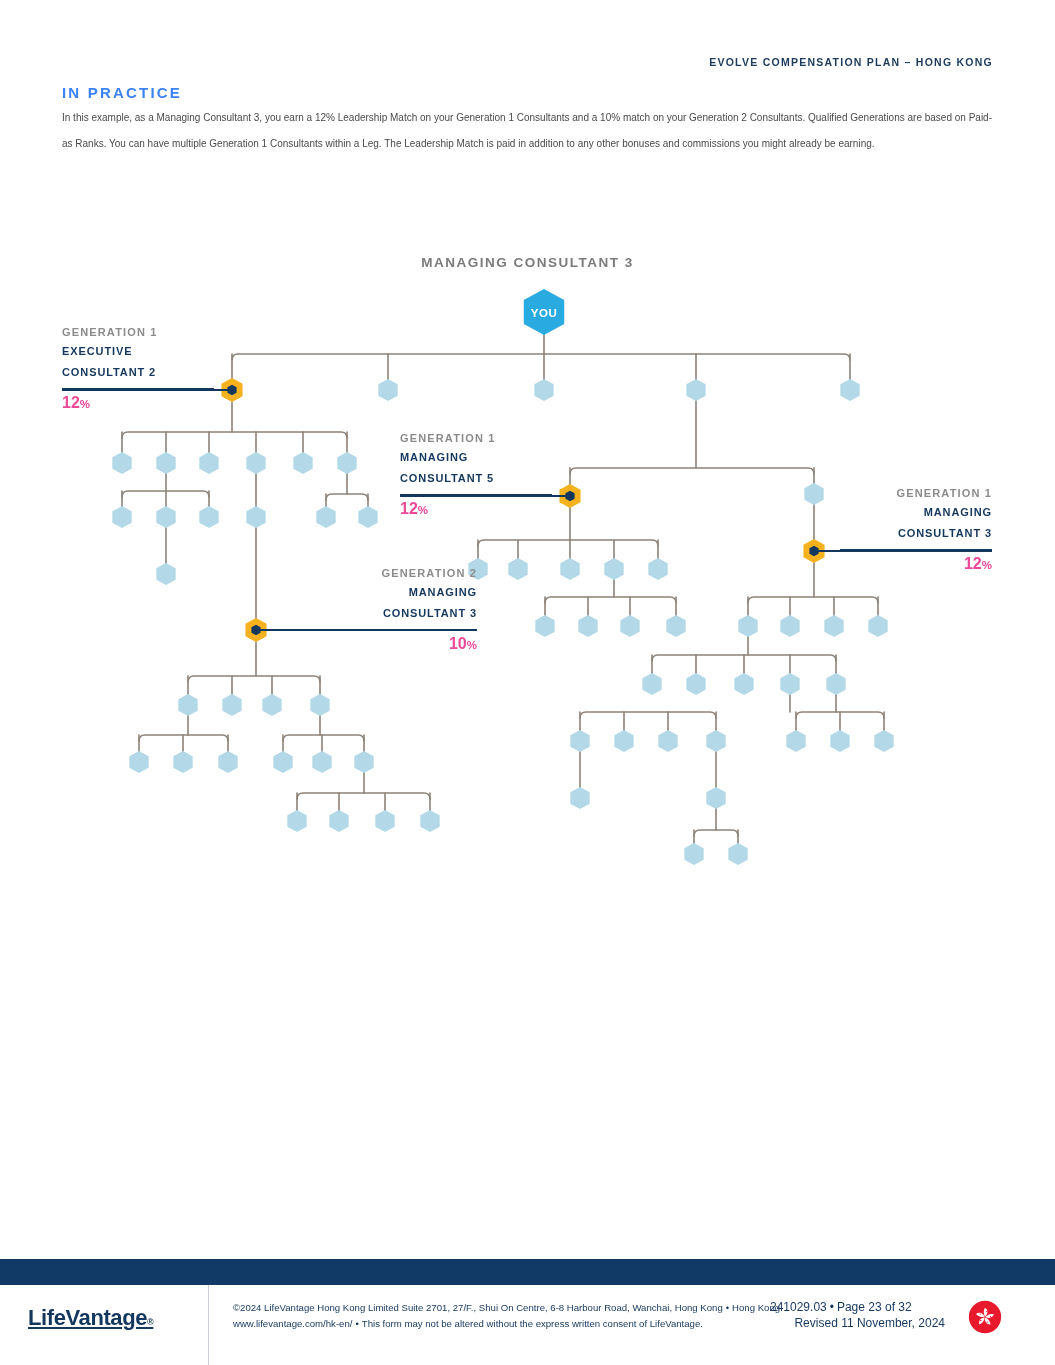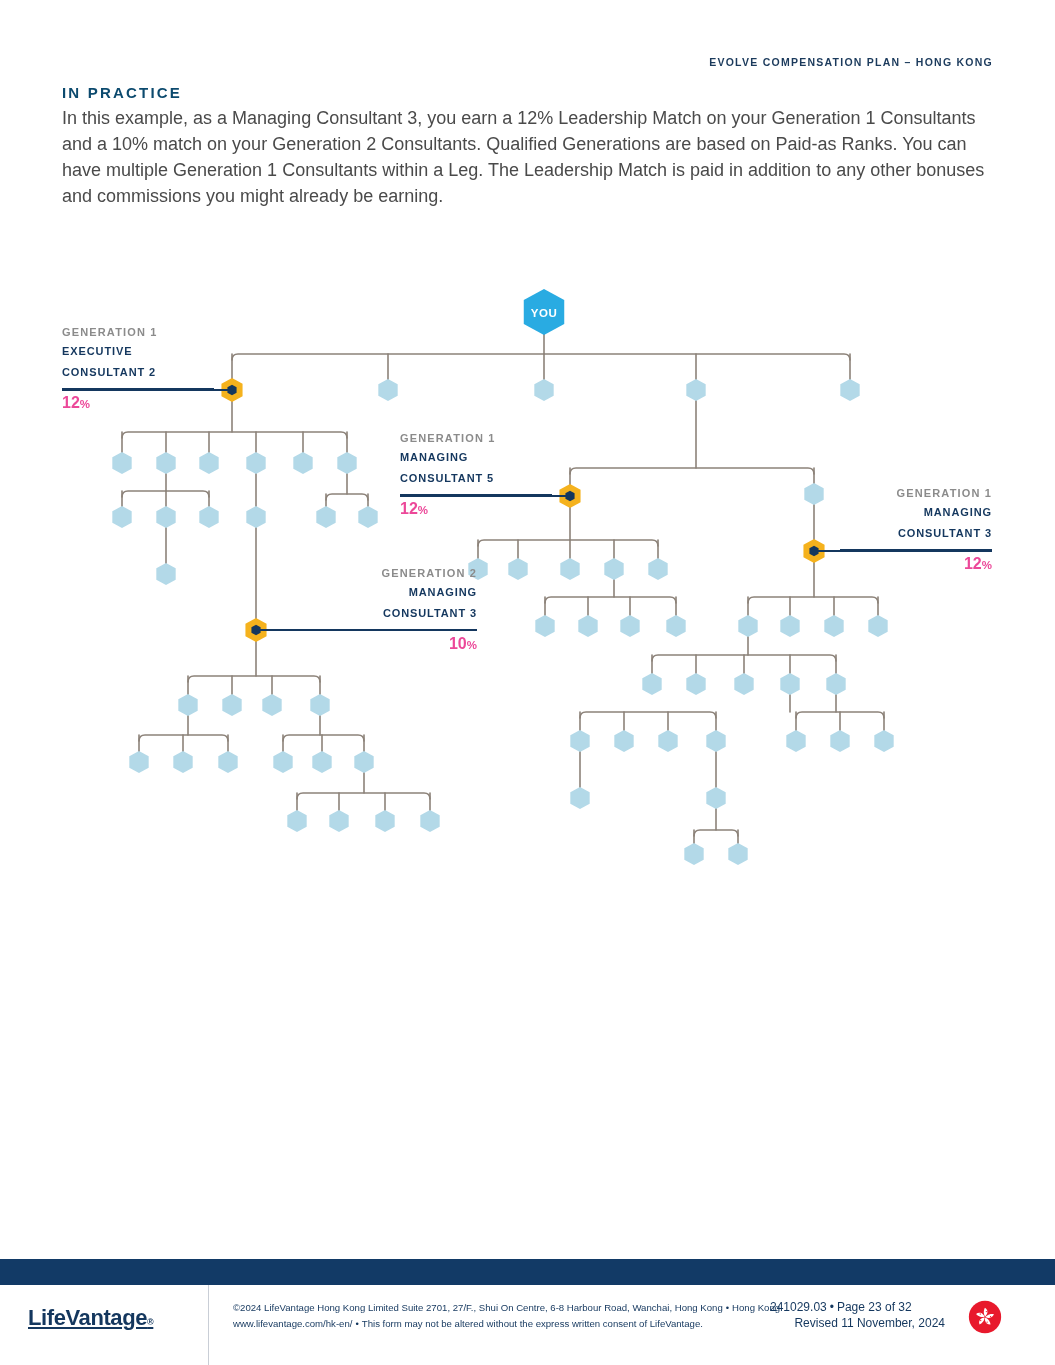--- a/index.html
+++ b/index.html
@@ -13,25 +13,25 @@
   
   .running-head{
     position:absolute;right:62px;top:56px;
     font-size:10.5px;font-weight:bold;letter-spacing:1.25px;
     color:#1b3a5c;white-space:nowrap;
   }
 
   .in-practice{
     position:absolute;left:62px;top:84px;
     font-size:15px;font-weight:bold;letter-spacing:2.2px;
-    color:#0c4a6e;
+    color:#3b82f6;
   }
   .intro{
     position:absolute;left:62px;top:105px;width:935px;
-    font-size:18px;line-height:26px;color:#4a4a4a;
+    font-size:10px;line-height:26px;color:#4a4a4a;
   }
 
   
   .diagram{position:absolute;left:0;top:236px;width:1055px;height:660px;}
   .diagram svg{display:block;}
 
   .chart-title{
     position:absolute;left:0;top:255px;width:1055px;text-align:center;
     font-size:13.5px;font-weight:bold;letter-spacing:1.5px;color:#7b7b7b;
   }
@@ -92,20 +92,21 @@
 <body>
 
 <div class="page">
 
   <div class="running-head">EVOLVE COMPENSATION PLAN – HONG KONG</div>
 
   <div class="in-practice">IN PRACTICE</div>
 
   <div class="intro">In this example, as a Managing Consultant 3, you earn a 12% Leadership Match on your Generation 1 Consultants and a 10% match on your Generation 2 Consultants. Qualified Generations are based on Paid-as Ranks. You can have multiple Generation 1 Consultants within a Leg. The Leadership Match is paid in addition to any other bonuses and commissions you might already be earning.</div>
 
+  <div class="chart-title">MANAGING CONSULTANT 3</div>
 
   <div class="diagram">
     <svg id="tree-svg" width="1055" height="660" viewBox="0 0 1055 660">
         <g fill="none" stroke="#8c8279" stroke-width="1.6" stroke-linecap="round" stroke-linejoin="round">
           <path d="M544,96 L544,118"></path>
           <path d="M232,124 Q232,118 238,118 L844,118 Q850,118 850,124"></path>
           <path d="M232,118 L232,147"></path>
           <path d="M388,118 L388,147"></path>
           <path d="M544,118 L544,147"></path>
           <path d="M696,118 L696,147"></path>

